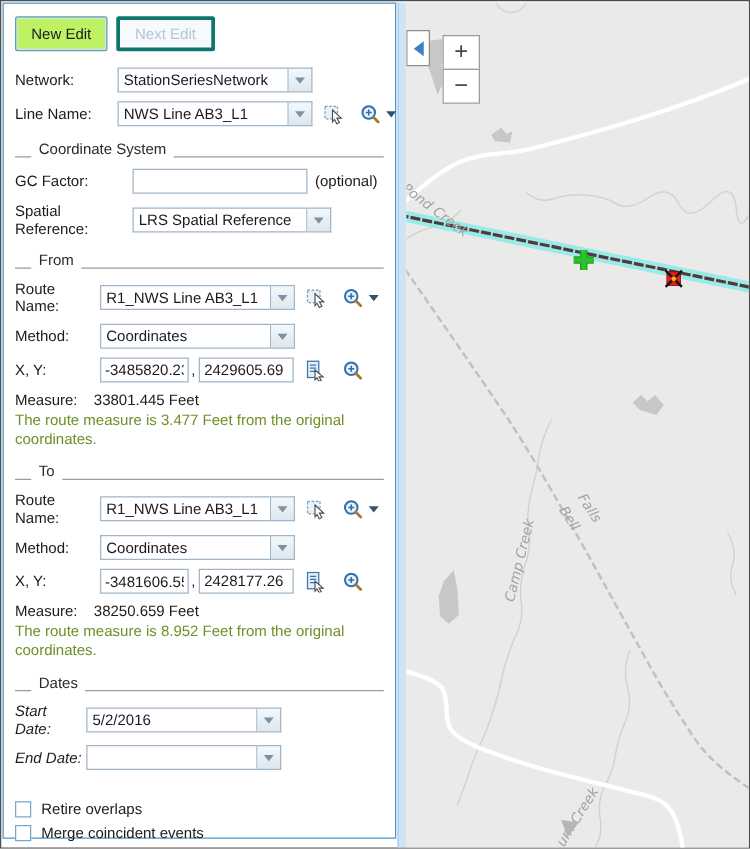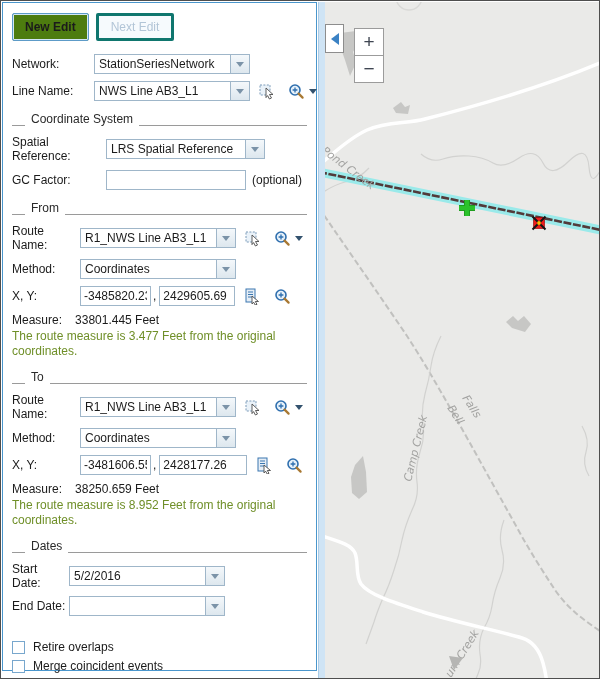--- a/index.html
+++ b/index.html
@@ -16,25 +16,25 @@
   }
   .titlebar {
     height:22px; background:linear-gradient(#ddecfa,#cbe2f6);
     border-bottom:1px solid #a7c7e1; display:flex; align-items:center;
     padding:0 9px; font-size:12px; font-weight:bold; color:#1b1b1b;
   }
   .close-x { margin-left:auto; color:#3a3a3a; font-size:13px; font-weight:bold; cursor:pointer; }
   .content { padding:10px 9px 0 9px; font-size:12px; color:#1b1b1b; position:relative; height:645px; }
   .btnrow { display:flex; gap:7px; margin-bottom:13px; }
   .btn { font-family:inherit; font-size:12px; padding:4px 12px; border-radius:2px; }
-  .btn-primary { border:1px solid #5d9bc8; background:#4d7c0f; color:#1b1b1b; box-shadow:0 0 0 1px #d2e6f6 inset;font-weight:bold; }
+  .btn-primary { border:1px solid #5d9bc8; background:#bef264; color:#1b1b1b; box-shadow:0 0 0 1px #d2e6f6 inset; }
   .btn-disabled { border:3px solid #0f766e; background:#f6fafd; color:#b2c5d7; }
   .row { display:flex; align-items:center; margin-bottom:7px; }
   .lbl { flex-shrink:0; }
-  .w82 { width:82px; } .w93 { width:94px; } .w68 { width:68px; } .w57 { width:57px; }
+  .w82 { width:82px; } .w93 { width:94px; } .w68 { width:68px; } .w57 { width:57px;font-style:italic; }
   .selectbox { display:flex; height:20px; }
   .sb-val {
     border:1px solid #9fb6c9; background:#fff; display:flex; align-items:center;
     padding:0 4px; height:20px; white-space:nowrap; overflow:hidden;
   }
   .sb-btn {
     width:19px; height:20px; border:1px solid #9fb6c9; border-left:none;
     background:linear-gradient(#f4f8fb,#dde7ee); display:flex; align-items:center; justify-content:center;
   }
   .caret { width:0; height:0; border-left:4px solid transparent; border-right:4px solid transparent; border-top:5px solid #7b93a8; }
@@ -118,33 +118,33 @@
         </span>
       </div>
 
       <div class="section">
         <span class="dash"></span>
           <span>Coordinate System</span>
           <span class="tail"></span>
       </div>
 
       <div class="row">
-        <span class="lbl w93">Spatial Reference:</span>
-        <div class="selectbox">
-          <span class="sb-val" style="width:140px">LRS Spatial Reference</span>
-          <span class="sb-btn">
-              <span class="caret"></span>
-            </span>
-        </div>
-      </div>
-
-      <div class="row">
         <span class="lbl w93">GC Factor:</span>
         <input class="tbox" style="width: 140px;" value="">
         <span style="margin-left:6px">(optional)</span>
+      </div>
+
+      <div class="row">
+        <span class="lbl w93">Spatial Reference:</span>
+        <div class="selectbox">
+          <span class="sb-val" style="width:140px">LRS Spatial Reference</span>
+          <span class="sb-btn">
+              <span class="caret"></span>
+            </span>
+        </div>
       </div>
 
       <div class="section">
         <span class="dash"></span>
           <span>From</span>
           <span class="tail"></span>
       </div>
 
       <div class="row">
         <span class="lbl w68">Route Name:</span>
@@ -236,21 +236,21 @@
           <span class="sb-btn">
               <span class="caret"></span>
             </span>
         </div>
       </div>
 
       <div class="row">
         <span class="lbl w68">X, Y:</span>
         <input class="tbox" style="width: 71px;" value="-3481606.551">
         <span class="comma">,</span>
-        <input class="tbox" style="width: 88px;" value="2428177.26">
+        <input class="tbox" style="width: 76px;" value="2428177.26">
         <svg class="icon16" viewBox="0 0 17 17">
           <rect x="2" y="1" width="9" height="13" fill="#e6eef6" stroke="#3a76b0"></rect>
           <path d="M4 4 H9 M4 6.5 H9 M4 9 H9" stroke="#3a76b0" stroke-width="1"></path>
           <polygon points="8,8 14.5,13.5 11.3,13.5 13,16.3 11.2,17 9.6,14.2 8,16" fill="#fff" stroke="#4c4c4c" stroke-width="0.9"></polygon>
         </svg>
         <svg class="icon16" style="margin-left:13px" viewBox="0 0 17 17">
           <circle cx="7" cy="7" r="5" fill="#e6f1fa" stroke="#2f6fae" stroke-width="1.6"></circle>
           <path d="M4.6 7 H9.4 M7 4.6 V9.4" stroke="#2f6fae" stroke-width="1.3"></path>
           <path d="M10.6 10.6 L14.6 14.6" stroke="#a87832" stroke-width="2.2" stroke-linecap="round"></path>
         </svg>

